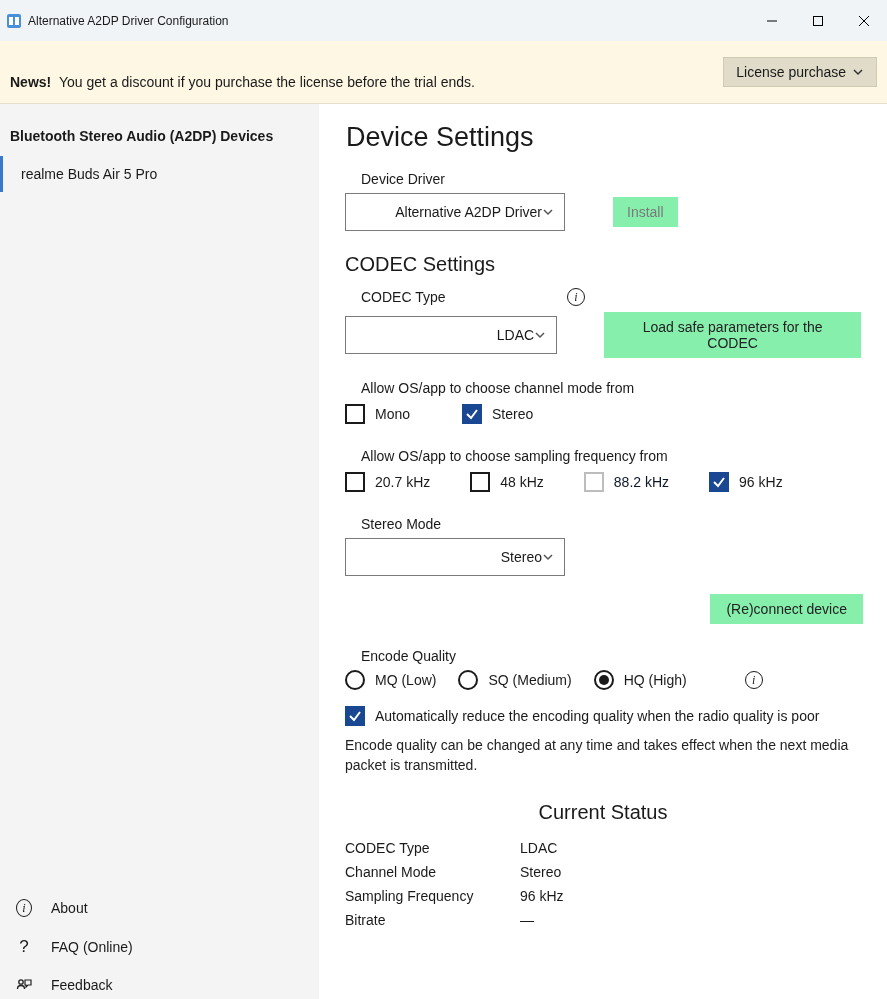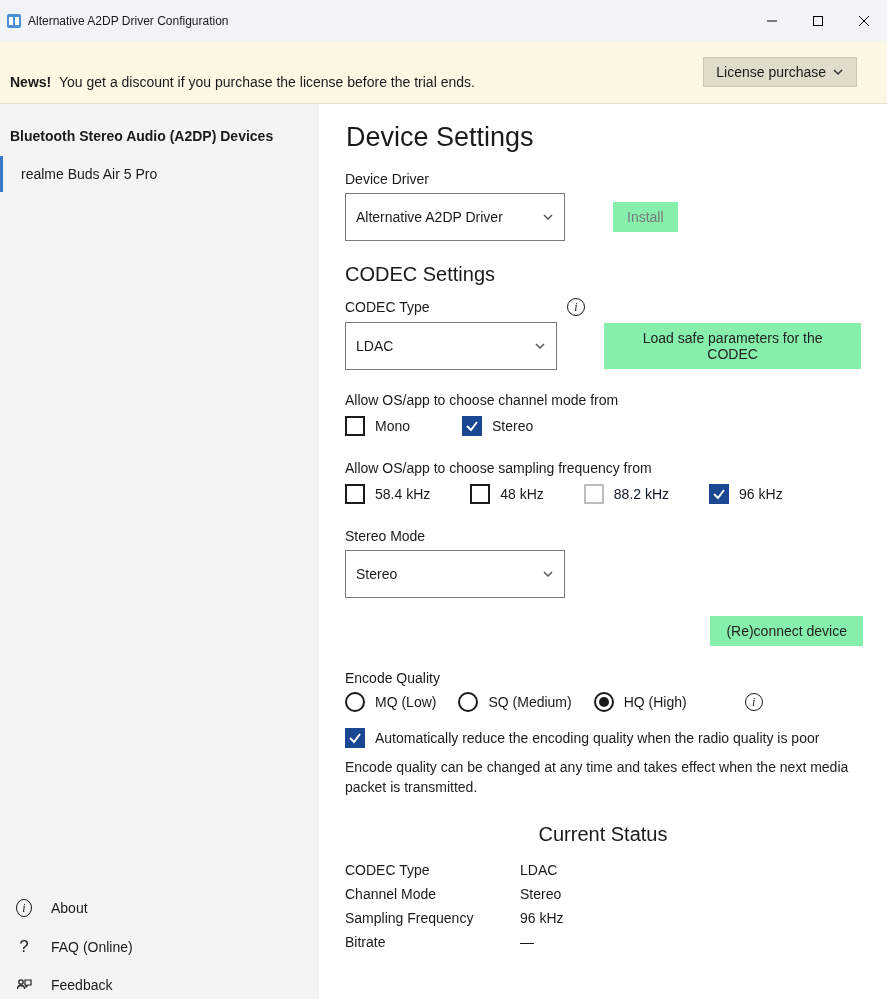--- a/index.html
+++ b/index.html
@@ -6,36 +6,36 @@
   body { margin: 0; background: #fff; width: 887px; height: 999px; overflow: hidden; font-size: 14px; color: #1a1a1a; }
   .titlebar { height: 41px; background: #f0f4f7; display: flex; align-items: center; padding-left: 6px; }
   .titlebar .app-icon { width: 16px; height: 16px; margin-right: 6px; display:inline-flex; align-items:center; justify-content:center;}
   .titlebar .title { font-size: 12px; color: #1a1a1a; flex: 1; }
   .win-controls { display: flex; height: 100%; }
   .win-btn { width: 46px; display: flex; align-items: center; justify-content: center; cursor: pointer; }
   
   .notice-bar { background: #fdf7e3; padding: 10px 10px 10px 10px; display: flex; align-items: center; justify-content: space-between; border-bottom: 1px solid #e6e0cb; }
   .notice-text { font-size: 14px; line-height: 1.5; }
   .notice-text .bold { font-weight: 700; }
-  .license-btn { background: #e0dcc9; border: 1px solid #cfcab4; padding: 6px 12px; cursor: pointer; display: flex; align-items: center; gap: 6px; margin-right:20px;}
+  .license-btn { background: #e0dcc9; border: 1px solid #cfcab4; padding: 6px 12px; cursor: pointer; display: flex; align-items: center; gap: 6px; margin-right:0;}
   
   .body { display: flex; height: calc(100% - 32px - 58px); }
   .sidebar { width: 319px; background: #f4f4f4; display: flex; flex-direction: column; padding-top: 18px; }
   .sidebar h3 { font-size: 14px; font-weight: 700; margin: 0; padding: 6px 10px 12px 10px; }
   .dev-item { padding: 10px 18px; border-left: 3px solid #3a78c9; cursor: pointer; background:#f4f4f4; }
   .sidebar-footer { margin-top: auto; padding: 6px 0 10px 0; }
   .footer-item { display: flex; align-items: center; gap: 19px; padding: 10px 16px; cursor: pointer; }
   .footer-icon { width: 16px; display:flex; justify-content:center;}
   
   .content { flex: 1; padding: 18px 26px 20px 26px; overflow-y: auto; }
   h1.section { font-size: 27px; font-weight: 400; margin: 0 0 18px 1px; letter-spacing: 0px;}
   h2.section { font-size: 20px; font-weight: 400; margin: 22px 0 12px 0; }
-  .label { font-size: 14px; margin-bottom: 6px; display: block; }
+  .label { font-size: 14px; margin-bottom: 6px; display: block; margin-left: 16px; }
   .row { display: flex; align-items: center; gap: 12px; }
-  .select { border: 1px solid #7a7a7a; height: 48px; padding: 0 10px; display: flex; align-items: center; justify-content: space-between; cursor: pointer; background:#fff;}
+  .select { border: 1px solid #7a7a7a; height: 38px; padding: 0 10px; display: flex; align-items: center; justify-content: flex-end; cursor: pointer; background:#fff;}
   .select.w220 { width: 220px; }
   .grey-btn { background: #86efac; border: none; padding: 7px 14px; cursor: pointer; font-size:14px; color:#222;}
   .grey-btn.disabled { color: #7a7a7a; cursor: default; }
   .grey-btn.wide { padding: 7px 16px; }
   
   .check-row { display: flex; gap: 52px; margin-top: 8px; }
   .check-row.freq { gap: 40px; }
   .check, .radio { display: flex; align-items: center; gap: 10px; cursor: pointer; }
   .check.disabled, .radio.disabled { color: #0f172a; cursor: default; }
   .checkbox { width: 20px; height: 20px; border: 2px solid #1a1a1a; display: inline-flex; align-items:center; justify-content:center; }
@@ -184,21 +184,21 @@
           <span>Stereo</span>
         </label>
       </div>
     </div>
 
     <div style="margin-top:24px;">
       <span class="label">Allow OS/app to choose sampling frequency from</span>
       <div class="check-row freq">
         <label class="check">
           <span class="checkbox"></span>
-          <span>58.4 kHz</span>
+          <span>20.7 kHz</span>
         </label>
         <label class="check">
           <span class="checkbox"></span>
           <span>48 kHz</span>
         </label>
         <label class="check disabled">
           <span class="checkbox disabled"></span>
           <span>88.2 kHz</span>
         </label>
         <label class="check">

